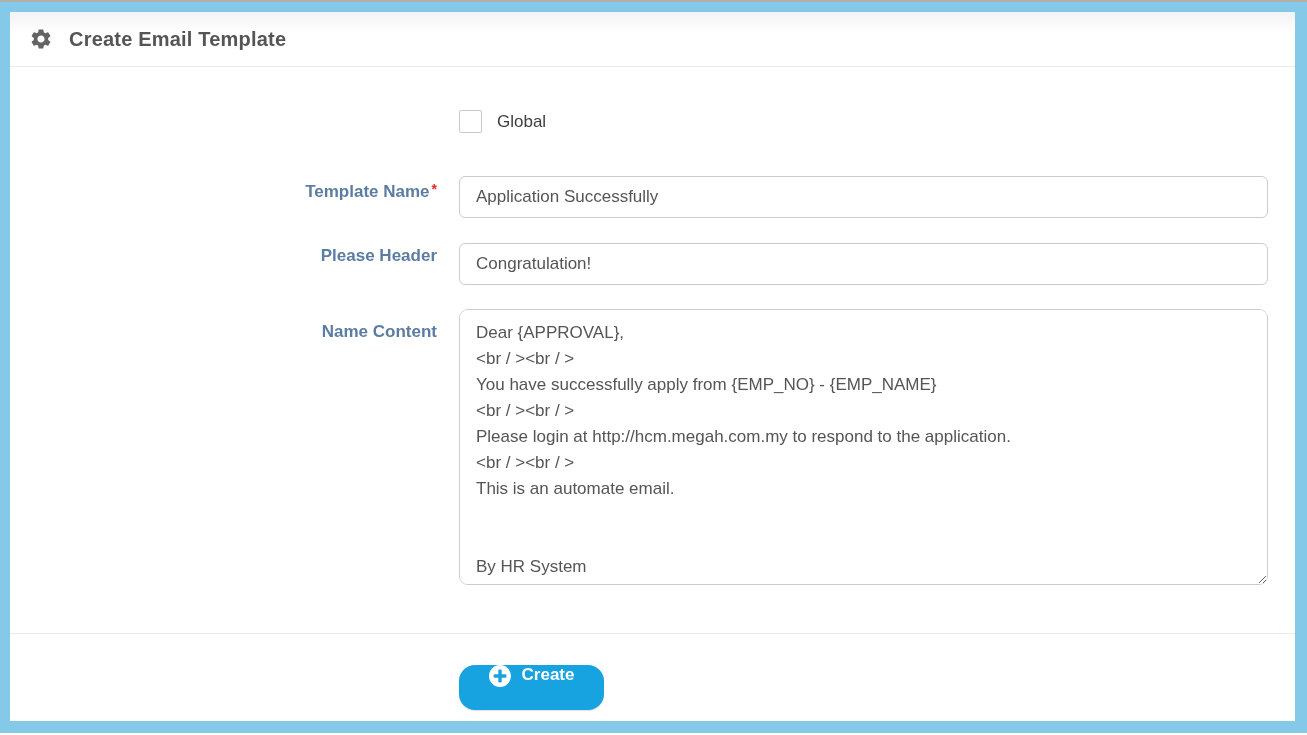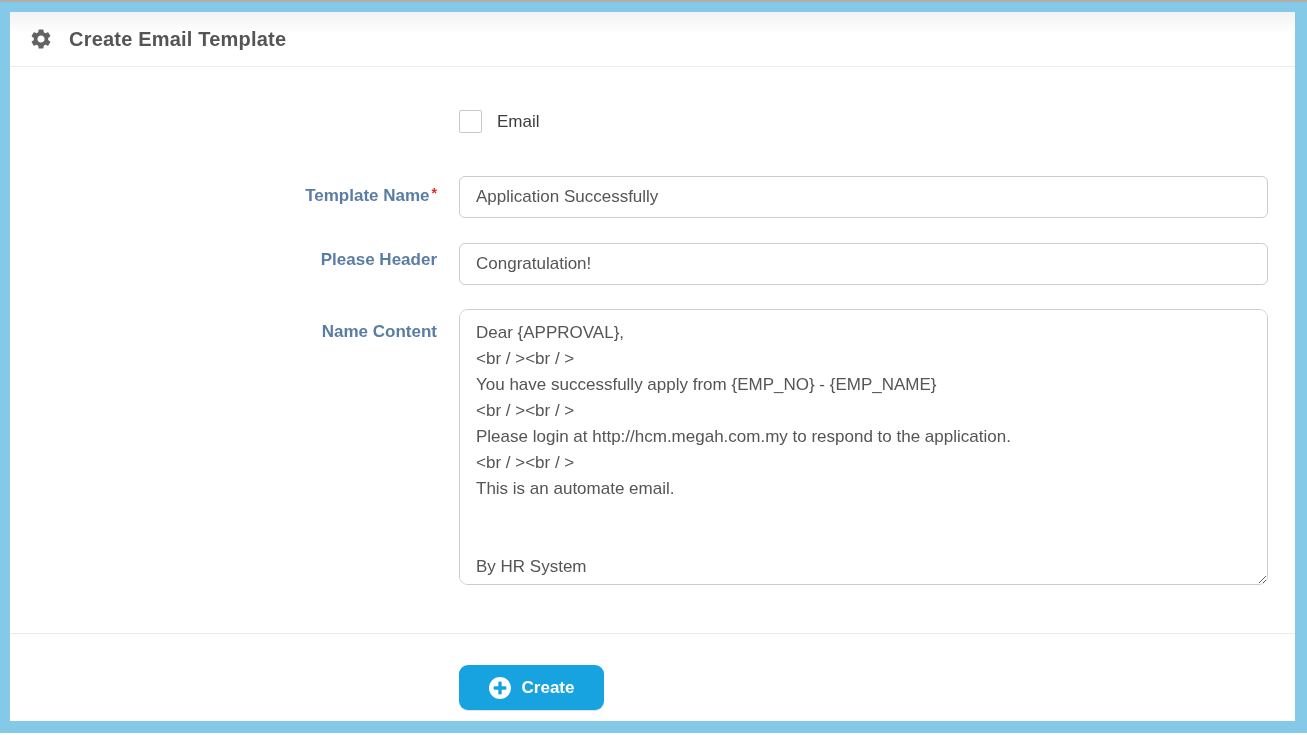--- a/index.html
+++ b/index.html
@@ -31,21 +31,21 @@
     font-size: 20px; font-weight: bold; color: #555555;
     letter-spacing: 0.2px;
   }
   
   .form-row { display: flex; align-items: flex-start; }
   .label-col {
     box-sizing: border-box;
     width: 449px; padding-right: 22px;
     text-align: right;
     font-size: 17px; font-weight: bold; color: #5b7ca3;
-    line-height: 34px;
+    line-height: 26px;
     white-space: nowrap;
   }
   .label-col.top-align { line-height: 22px; padding-top: 12px; }
   .req { color: #e02b27; font-size: 14px; font-weight: bold; vertical-align: 3px; margin-left: 2px; }
   .checkbox-row { margin-top: 43px; margin-left: 449px; display: flex; align-items: center; }
   input.global-cb {
     -webkit-appearance: none; appearance: none;
     width: 23px; height: 23px; margin: 0;
     border: 1px solid #c9c9c9; border-radius: 2px;
     background: #ffffff; cursor: pointer;
@@ -71,24 +71,24 @@
     padding: 10px 16px;
     font-family: "Liberation Sans", "DejaVu Sans", sans-serif;
     font-size: 17px; line-height: 26px; color: #555555;
     background: #ffffff;
     resize: both;
     outline: none;
   }
   .footer-divider { height: 1px; background: #ebebeb; margin-top: 48px; }
   .footer { padding-top: 31px; padding-left: 449px; }
   .create-btn {
-    display: inline-flex; align-items: center; justify-content: center;
+    display: inline-flex; align-items: flex-start; justify-content: center;
     min-width: 145px; height: 45px;
     background: #17a2e0; color: #ffffff;
-    border: none; border-radius: 9px;
+    border: none; border-radius: 16px;
     font-family: "Liberation Sans", "DejaVu Sans", sans-serif;
     font-size: 17px; font-weight: bold;
     cursor: pointer;
     padding: 0 22px;
     box-shadow: 0 1px 1px rgba(0,0,0,0.12);
   }
   .create-btn .plus-wrap { width: 22px; height: 22px; margin-right: 11px; flex: 0 0 auto; }
 </style>
 </head>
 <body>
@@ -103,21 +103,21 @@
         <path d="M19.14 12.94c.04-.3.06-.61.06-.94 0-.32-.02-.64-.07-.94l2.03-1.58a.49.49 0 0 0 .12-.61l-1.92-3.32a.488.488 0 0 0-.59-.22l-2.39.96c-.5-.38-1.03-.7-1.62-.94l-.36-2.54a.484.484 0 0 0-.48-.41h-3.84c-.24 0-.43.17-.47.41l-.36 2.54c-.59.24-1.13.57-1.62.94l-2.39-.96c-.22-.08-.47 0-.59.22L2.74 8.87c-.12.21-.08.47.12.61l2.03 1.58c-.05.3-.09.63-.09.94s.02.64.07.94l-2.03 1.58a.49.49 0 0 0-.12.61l1.92 3.32c.12.22.37.29.59.22l2.39-.96c.5.38 1.03.7 1.62.94l.36 2.54c.05.24.24.41.48.41h3.84c.24 0 .44-.17.47-.41l.36-2.54c.59-.24 1.13-.56 1.62-.94l2.39.96c.22.08.47 0 .59-.22l1.92-3.32c.12-.22.07-.47-.12-.61l-2.01-1.58zM12 15.6c-1.98 0-3.6-1.62-3.6-3.6s1.62-3.6 3.6-3.6 3.6 1.62 3.6 3.6-1.62 3.6-3.6 3.6z"></path>
       </svg>
     </span>
     <h1 class="page-title">Create Email Template</h1>
   </div>
 
   <div>
 
     <div class="checkbox-row">
       <input type="checkbox" class="global-cb" style="">
-      <span class="global-label">Email</span>
+      <span class="global-label">Global</span>
     </div>
 
     <div class="form-row row-template">
       <div class="label-col"><span>Template Name</span><span class="req">*</span></div>
       <input type="text" class="text-input" value="Application Successfully" style="">
     </div>
 
     <div class="form-row row-header">
       <div class="label-col">Please Header</div>
       <input type="text" class="text-input" value="Congratulation!" style="">

